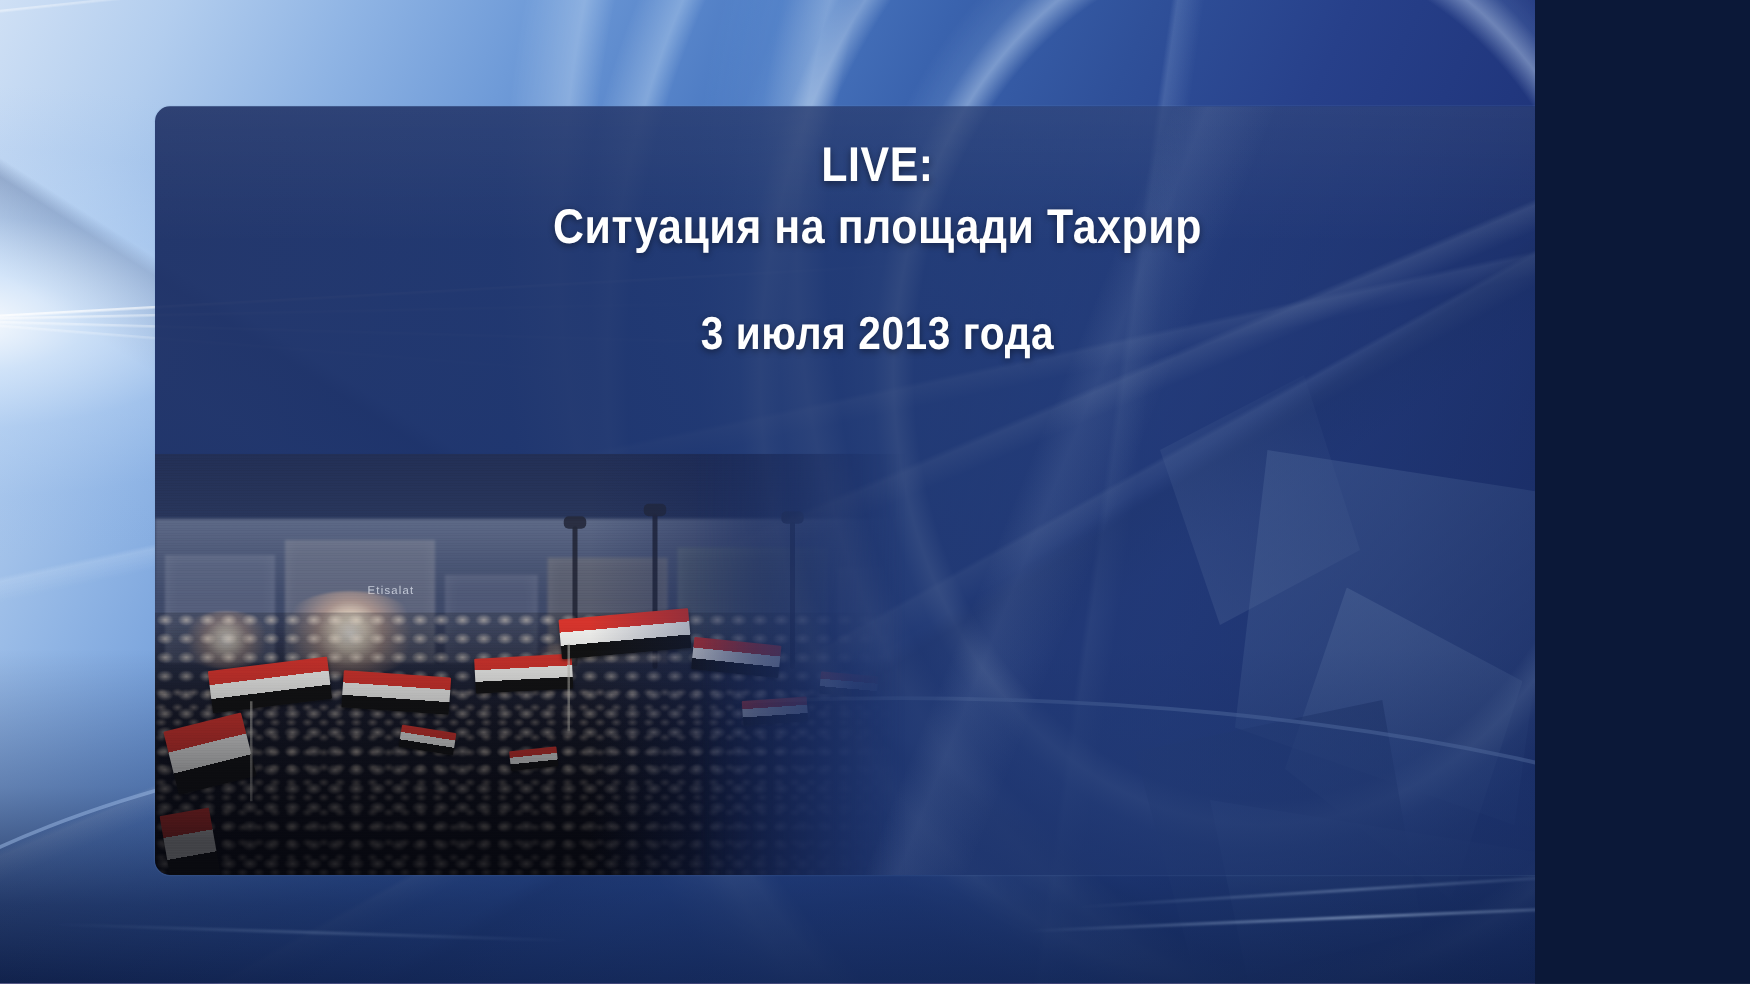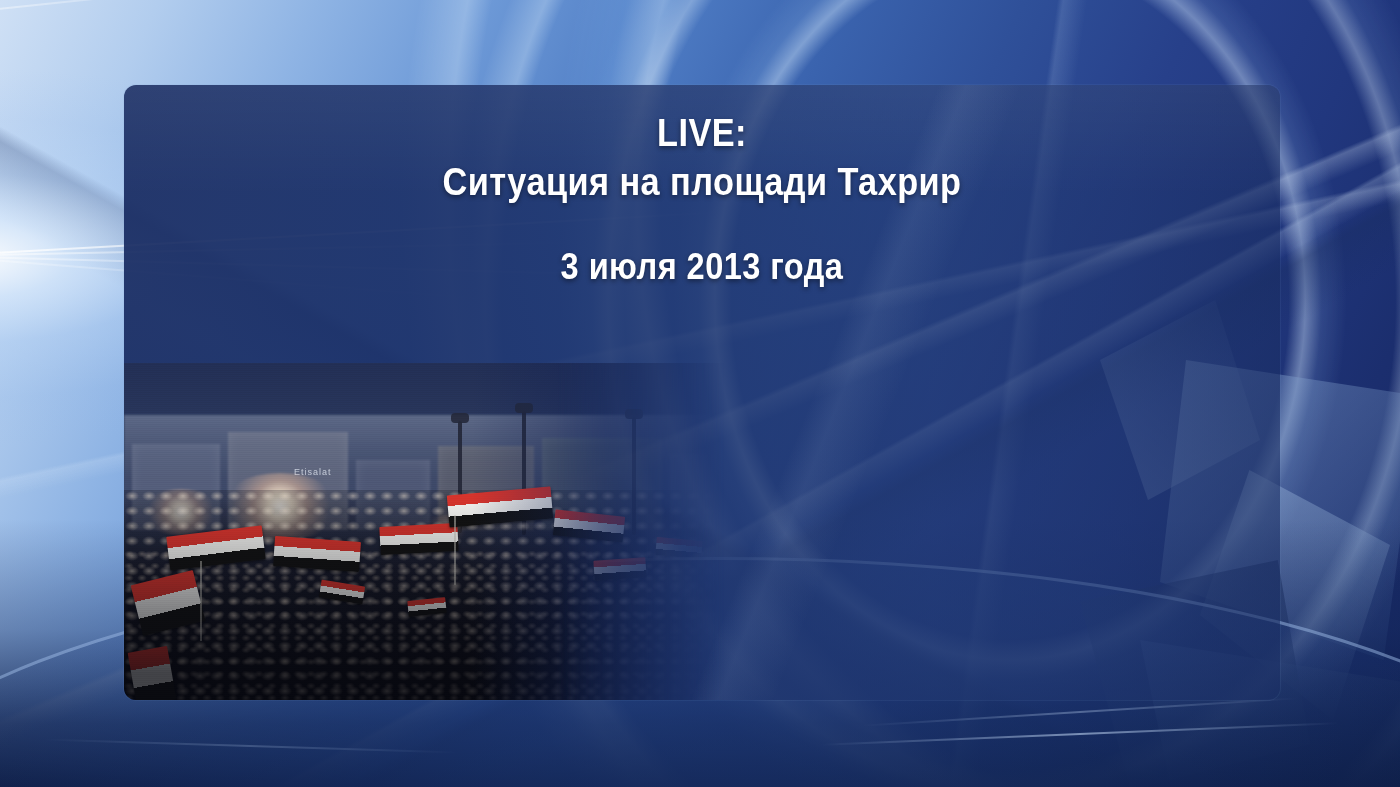--- a/index.html
+++ b/index.html
@@ -2,21 +2,21 @@
 <html><head>
 <meta charset="utf-8">
 <style>
   html, body {
     margin: 0;
     padding: 0;
     background: #0b1838;
   }
   #stage {
     position: relative;
-    width: 1400px;
+    width: 1228px;
     height: 787px;
     overflow: hidden;
     font-family: "Liberation Sans", sans-serif;
     background: #f9a8d4;
   }
 
   
   .bg-layer { position: absolute; inset: 0; }
 
   .bg-base {

